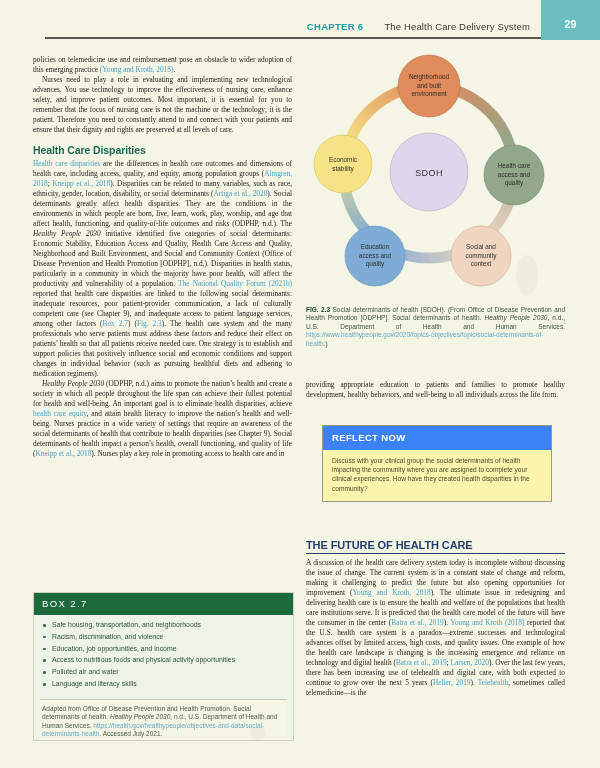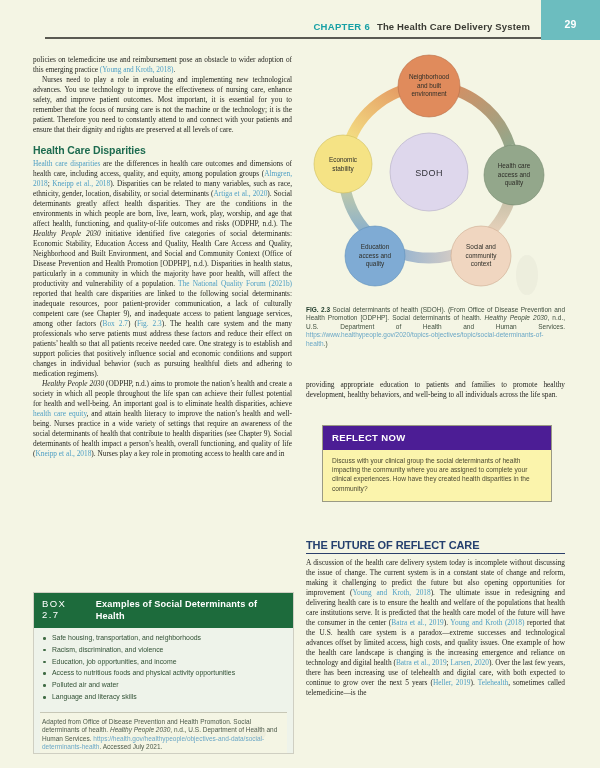--- a/index.html
+++ b/index.html
@@ -29,21 +29,21 @@
   #head-rule{
     position:absolute;left:45px;top:37px;width:496px;height:2px;
     background:#5a5a52;
   }
   .head-row{
     position:absolute;right:70px;top:21px;
     display:flex;align-items:baseline;gap:7px;
     font-family:"Liberation Sans",sans-serif;white-space:nowrap;
   }
   .head-row .lbl{font-size:9.5px;font-weight:700;color:#17a0a5;letter-spacing:.3px;}
-  .head-row .ttl{font-size:9.5px;font-weight:700;color:#3a3a33;letter-spacing:.15px;}
+  .head-row .ttl{font-size:9.5px;font-weight:400;color:#3a3a33;letter-spacing:.15px;margin-left:14px;}
 
   
   .col{position:absolute;width:259px;}
   #col-left{left:33px;top:55px;}
   #col-right{left:306px;top:55px;}
 
   p.body{
     margin:0 0 0 0;
     font-size:7.35px;line-height:10px;
     text-align:justify;
@@ -132,21 +132,21 @@
   #fig-caption .fignum{font-weight:700;color:#1f3b2a;}
   #fig-caption .lnk{color:#6aa7c6;}
   #fig-caption em{font-style:italic;}
 
   
   #reflect-now{
     position:absolute;left:322px;top:425px;width:228px;
     border:0.9px solid #9a9a84;
   }
   #reflect-head{
-    background:#4c1d95;color:#ffffff;
+    background:#3b82f6;color:#ffffff;
     padding:6px 9px 7px 9px;
     font-family:"Liberation Sans",sans-serif;
     font-size:9.5px;font-weight:700;letter-spacing:.35px;
   }
   #reflect-body{
     background:#fbf4ac;
     padding:6px 9px 8px 9px;
     font-family:"Liberation Sans",sans-serif;
     font-size:6.6px;line-height:9.2px;color:#4c4a33;
   }
@@ -179,21 +179,20 @@
 
     <p class="body noind"><span class="lnk">Health care disparities</span> are the differences in health care outcomes and dimensions of health care, including access, quality, and equity, among population groups (<span class="lnk">Almgren, 2018</span>; <span class="lnk">Kneipp et al., 2018</span>). Disparities can be related to many variables, such as race, ethnicity, gender, location, disability, or social determinants (<span class="lnk">Artiga et al., 2020</span>). Social determinants greatly affect health disparities. They are the conditions in the environments in which people are born, live, learn, work, play, worship, and age that affect health, functioning, and quality-of-life outcomes and risks (ODPHP, n.d.). The <em>Healthy People 2030</em> initiative identified five categories of social determinants: Economic Stability, Education Access and Quality, Health Care Access and Quality, Neighborhood and Built Environment, and Social and Community Context (Office of Disease Prevention and Health Promotion [ODPHP], n.d.). Disparities in health status, particularly in a community in which the majority have poor health, will affect the productivity and vulnerability of a population. <span class="lnk">The National Quality Forum (2021b)</span> reported that health care disparities are linked to the following social determinants: inadequate resources, poor patient-provider communication, a lack of culturally competent care (see Chapter 9), and inadequate access to patient language services, among other factors (<span class="lnk">Box 2.7</span>) (<span class="lnk">Fig. 2.3</span>). The health care system and the many professionals who serve patients must address these factors and reduce their effect on patients’ health so that all patients receive needed care. One strategy is to establish and support policies that positively influence social and economic conditions and support changes in individual behavior (such as pursuing healthful diets and adhering to medication regimens).</p>
 
     <p class="body"><em>Healthy People 2030</em> (ODPHP, n.d.) aims to promote the nation’s health and create a society in which all people throughout the life span can achieve their fullest potential for health and well-being. An important goal is to eliminate health disparities, achieve <span class="lnk">health care equity</span>, and attain health literacy to improve the nation’s health and well-being. Nurses practice in a wide variety of settings that require an awareness of the social determinants of health that contribute to health disparities (see Chapter 9). Social determinants of health impact a person’s health, overall functioning, and quality of life (<span class="lnk">Kneipp et al., 2018</span>). Nurses play a key role in promoting access to health care and in</p>
   </div>
 
   <div id="box27">
     <div id="box27-head">
       <div class="box-head-row">
         <span id="box27-num">BOX 2.7</span>
-        <span id="box27-title">Examples of Social Determinants of Health</span>
       </div>
     </div>
     <ul id="box27-list">
       <li>Safe housing, transportation, and neighborhoods</li>
       <li>Racism, discrimination, and violence</li>
       <li>Education, job opportunities, and income</li>
       <li>Access to nutritious foods and physical activity opportunities</li>
       <li>Polluted air and water</li>
       <li>Language and literacy skills</li>
     </ul>
@@ -263,30 +262,30 @@
 
       <circle cx="43" cy="112" r="29" fill="#f5e385" stroke="#cfbd5c" stroke-width="0.6"></circle>
       <text class="node-lbl" x="43" y="110" text-anchor="middle">Economic</text>
       <text class="node-lbl" x="43" y="118.5" text-anchor="middle">stability</text>
     </svg>
   </div>
 
   <div id="fig-caption"><span class="fignum">FIG. 2.3</span><span> Social determinants of health (SDOH). (From Office of Disease Prevention and Health Promotion [ODPHP]. Social determinants of health. </span><em>Healthy People 2030</em><span>, n.d., U.S. Department of Health and Human Services. </span><span class="lnk">https://www.healthypeople.gov/2020/topics-objectives/topic/social-determinants-of-health</span><span>.)</span></div>
 
   <div class="col" id="col-right" style="top:380px;">
-    <p class="body noind">providing appropriate education to patients and families to promote healthy development, healthy behaviors, and well-being to all individuals across the life span.</p>
+    <p class="body noind">providing appropriate education to patients and families to promote healthy development, healthy behaviors, and well-being to all individuals across the life from.</p>
   </div>
 
   <div id="reflect-now">
     <div id="reflect-head">REFLECT NOW</div>
     <div id="reflect-body">Discuss with your clinical group the social determinants of health impacting the community where you are assigned to complete your clinical experiences. How have they created health disparities in the community?</div>
   </div>
 
   <div class="col" style="left:306px;top:527px;">
-    <h2 class="sec-blue">THE FUTURE OF REFLECT CARE</h2>
+    <h2 class="sec-blue">THE FUTURE OF HEALTH CARE</h2>
     <p class="body noind">A discussion of the health care delivery system today is incomplete without discussing the issue of change. The current system is in a constant state of change and reform, making it challenging to predict the future but also opening opportunities for improvement (<span class="lnk">Young and Kroth, 2018</span>). The ultimate issue in redesigning and delivering health care is to ensure the health and welfare of the populations that health care institutions serve. It is predicted that the health care model of the future will have the consumer in the center (<span class="lnk">Batra et al., 2019</span>). <span class="lnk">Young and Kroth (2018)</span> reported that the U.S. health care system is a paradox—extreme successes and technological advances offset by limited access, high costs, and quality issues. One example of how the health care landscape is changing is the increasing emergence and reliance on technology and digital health (<span class="lnk">Batra et al., 2019</span>; <span class="lnk">Larsen, 2020</span>). Over the last few years, there has been increasing use of telehealth and digital care, with both expected to continue to grow over the next 5 years (<span class="lnk">Heller, 2019</span>). <span class="lnk">Telehealth</span>, sometimes called telemedicine—is the</p>
   </div>
 
   <div class="smudge" style="left:282px;top:392px;width:10px;height:8px;"></div>
   <div class="smudge" style="left:516px;top:255px;width:22px;height:40px;"></div>
   <div class="smudge" style="left:250px;top:726px;width:16px;height:14px;"></div>
 
 </div>
 
 </body></html>

